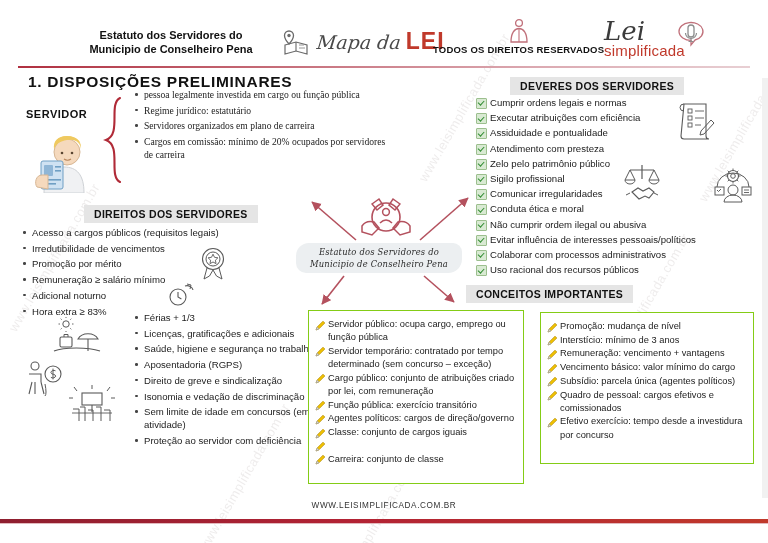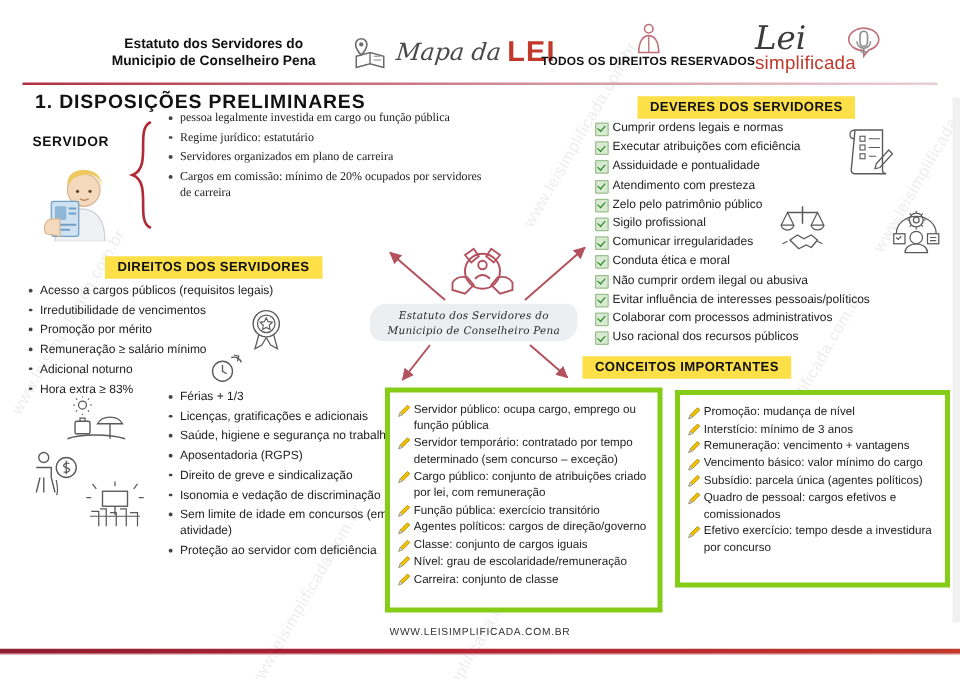--- a/index.html
+++ b/index.html
@@ -71,21 +71,21 @@
 
   
   .sec-title{
     position:absolute;left:28px;top:73px;
     font-size:15.5px;font-weight:bold;letter-spacing:.7px;color:#111;
   }
 
   
   .hl{
     display:inline-block;
-    background:#fde047;
+    background:#e5e5e5;
     font-size:10.5px;font-weight:bold;letter-spacing:.3px;
     padding:3px 10px 3px 10px;color:#111;
   }
   ul.bl{margin:0;padding:0 0 0 14px;list-style:none;}
   ul.bl li{
     position:relative;font-size:9.6px;line-height:13.2px;
     margin-bottom:2.5px;color:#222;
   }
   ul.bl li:before{
     content:"";position:absolute;left:-9px;top:5px;
@@ -145,21 +145,21 @@
   .center-badge .txt{
     position:absolute;left:0;top:4px;width:166px;text-align:center;
     font-family:"DejaVu Serif", serif;font-style:italic;
     font-size:8.4px;line-height:11.5px;color:#2b2b2b;letter-spacing:.2px;
   }
   .arrows{position:absolute;left:0;top:0;width:768px;height:543px;pointer-events:none;}
 
   
   .conceitos-hl{position:absolute;left:466px;top:284px;}
   .box{
-    position:absolute;border:4px solid #84cc16;background:#fff;
+    position:absolute;border:1px solid #84cc16;background:#fff;
   }
   .box1{left:308px;top:310px;width:214px;height:172px;}
   .box2{left:540px;top:312px;width:212px;height:150px;}
   .ci{
     display:flex;align-items:flex-start;gap:2px;
     font-size:9.3px;line-height:13.2px;color:#222;margin-bottom:.5px;
   }
   .pencil{flex:0 0 auto;width:11px;height:11px;margin-top:1.5px;}
   .boxpad{padding:7px 7px 0 6px;}
 
@@ -522,21 +522,20 @@
               <path d="M1 10 L2.2 7 L8 1.2 L9.8 3 L4 8.8 z" fill="#f2c200" stroke="#b08a00" stroke-width=".7"></path>
               <path d="M1 10 L2.2 7 L4 8.8 z" fill="#dcdcdc" stroke="#9a9a9a" stroke-width=".6"></path>
             </svg></span>
           <span>Classe: conjunto de cargos iguais</span>
         </div>
       <div class="ci">
           <span class="pencil"><svg viewBox="0 0 11 11" width="11" height="11">
               <path d="M1 10 L2.2 7 L8 1.2 L9.8 3 L4 8.8 z" fill="#f2c200" stroke="#b08a00" stroke-width=".7"></path>
               <path d="M1 10 L2.2 7 L4 8.8 z" fill="#dcdcdc" stroke="#9a9a9a" stroke-width=".6"></path>
             </svg></span>
-          <span>Nível: grau de escolaridade/remuneração</span>
         </div>
       <div class="ci">
           <span class="pencil"><svg viewBox="0 0 11 11" width="11" height="11">
               <path d="M1 10 L2.2 7 L8 1.2 L9.8 3 L4 8.8 z" fill="#f2c200" stroke="#b08a00" stroke-width=".7"></path>
               <path d="M1 10 L2.2 7 L4 8.8 z" fill="#dcdcdc" stroke="#9a9a9a" stroke-width=".6"></path>
             </svg></span>
           <span>Carreira: conjunto de classe</span>
         </div>
     </div>
   </div>

